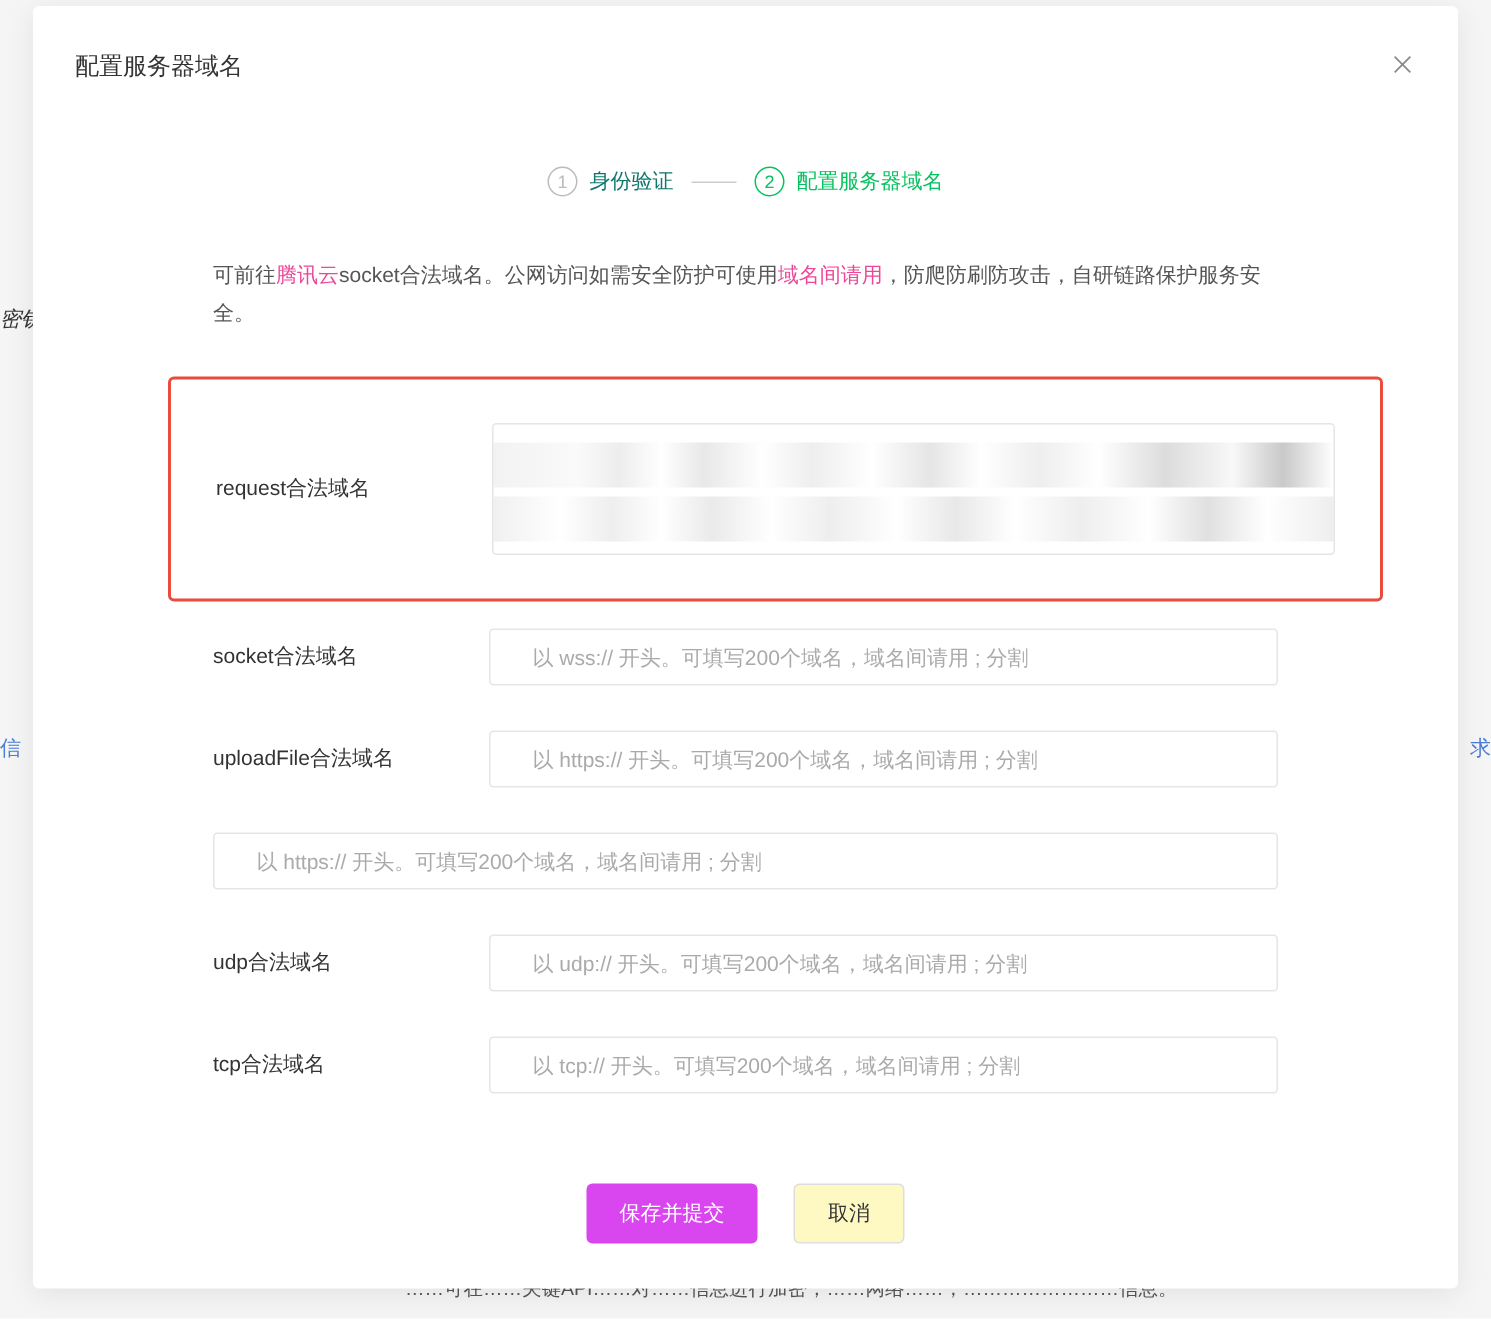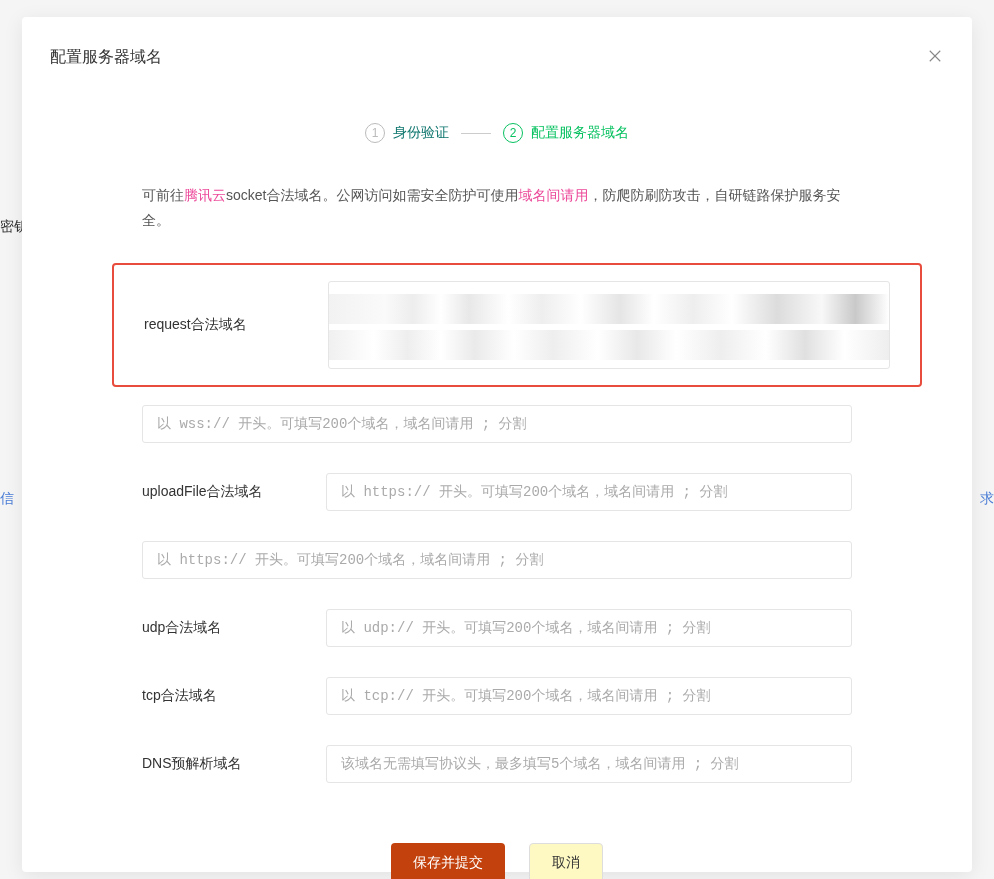--- a/index.html
+++ b/index.html
@@ -13,28 +13,28 @@
       width: 994px;
       height: 879px;
       position: relative;
       overflow: hidden;
     }
     .background-text {
       position: absolute;
       color: #333;
       font-size: 14px;
     }
-    .bg-left-1 { left: 0; top: 218px; }
+    .bg-left-1 { left: 0; top: 204px; font-style: italic; }
     .bg-left-2 { left: 0; top: 490px; color: #4a7dd6; }
     .bg-right { right: 0; top: 490px; color: #4a7dd6; }
     .bg-bottom { left: 270px; top: 850px; color: #555; font-size: 13px; white-space: nowrap; }
     .modal {
       position: absolute;
       left: 22px;
-      top: 17px;
+      top: 4px;
       right: 22px;
       height: 855px;
       background: #fff;
       border-radius: 4px;
       box-shadow: 0 4px 20px rgba(0,0,0,0.08);
     }
     .modal-header {
       padding: 30px 28px 10px 28px;
       display: flex;
       justify-content: space-between;
@@ -91,21 +91,21 @@
       margin-bottom: 30px;
     }
     .description a {
       color: #ec4899;
       text-decoration: none;
     }
     .highlight-box {
       margin: 0 50px 18px 90px;
       border: 2px solid #e74c3c;
       border-radius: 4px;
-      padding: 16px 30px;
+      padding: 29px 30px;
     }
     .form-row {
       display: flex;
       align-items: flex-start;
       margin-bottom: 30px;
     }
     .form-row-compact {
       display: flex;
       align-items: center;
       margin-bottom: 0;
@@ -115,25 +115,25 @@
       flex-shrink: 0;
       font-size: 14px;
       color: #333;
       padding-top: 10px;
     }
     .highlight-box .form-label { padding-top: 0; }
     .form-input {
       flex: 1;
       border: 1px solid #e5e5e5;
       border-radius: 3px;
-      padding: 10px 14px;
+      padding: 10px 28px;
       font-size: 14px;
       color: #701a75;
       outline: none;
-      font-family: Liberation Mono, monospace;
+      font-family: Liberation Sans, sans-serif;
     }
     .form-input::placeholder { color: #aaa; }
     .blurred-area {
       flex: 1;
       height: 88px;
       border: 1px solid #e5e5e5;
       border-radius: 3px;
       background:
         linear-gradient(90deg, #f2f2f2 0%, #fafafa 10%, #ededed 15%, #fff 20%, #e8e8e8 25%, #fff 32%, #eee 38%, #fff 45%, #e5e5e5 52%, #fff 58%, #eee 65%, #fff 72%, #dcdcdc 80%, #f8f8f8 88%, #c9c9c9 94%, #fff 100%) 0 12px / 100% 30px no-repeat,
         linear-gradient(90deg, #f0f0f0 0%, #fff 8%, #eee 14%, #fff 20%, #eaeaea 26%, #fff 33%, #eee 40%, #fff 48%, #e8e8e8 55%, #fff 62%, #eee 70%, #fff 78%, #e0e0e0 85%, #fff 92%, #eee 100%) 0 48px / 100% 30px no-repeat,
@@ -150,21 +150,21 @@
     }
     .btn {
       padding: 10px 22px;
       border-radius: 4px;
       font-size: 14px;
       cursor: pointer;
       border: none;
       font-family: inherit;
     }
     .btn-primary {
-      background: #c2410c;
+      background: #d946ef;
       color: #fff;
     }
     .btn-secondary {
       background: #fef9c3;
       color: #333;
       border: 1px solid #ddd;
     }
   </style>
 </head>
 <body>
@@ -203,40 +203,37 @@
 
   <div class="highlight-box">
     <div class="form-row-compact">
       <div class="form-label">request合法域名</div>
       <div class="blurred-area"></div>
     </div>
   </div>
 
   <div class="form-body">
     <div class="form-row">
+      <div class="form-label">socket合法域名</div>
       <input class="form-input" type="text" placeholder="以 wss:// 开头。可填写200个域名，域名间请用 ; 分割" style="">
     </div>
     <div class="form-row">
       <div class="form-label">uploadFile合法域名</div>
       <input class="form-input" type="text" placeholder="以 https:// 开头。可填写200个域名，域名间请用 ; 分割" style="">
     </div>
     <div class="form-row">
       <input class="form-input" type="text" placeholder="以 https:// 开头。可填写200个域名，域名间请用 ; 分割" style="">
     </div>
     <div class="form-row">
       <div class="form-label">udp合法域名</div>
       <input class="form-input" type="text" placeholder="以 udp:// 开头。可填写200个域名，域名间请用 ; 分割" style="">
     </div>
     <div class="form-row">
       <div class="form-label">tcp合法域名</div>
       <input class="form-input" type="text" placeholder="以 tcp:// 开头。可填写200个域名，域名间请用 ; 分割" style="">
-    </div>
-    <div class="form-row">
-      <div class="form-label">DNS预解析域名</div>
-      <input class="form-input" type="text" placeholder="该域名无需填写协议头，最多填写5个域名，域名间请用 ; 分割" style="">
     </div>
   </div>
 
   <div class="actions">
     <button class="btn btn-primary">保存并提交</button>
     <button class="btn btn-secondary">取消</button>
   </div>
 </div>
 
 </body></html>

